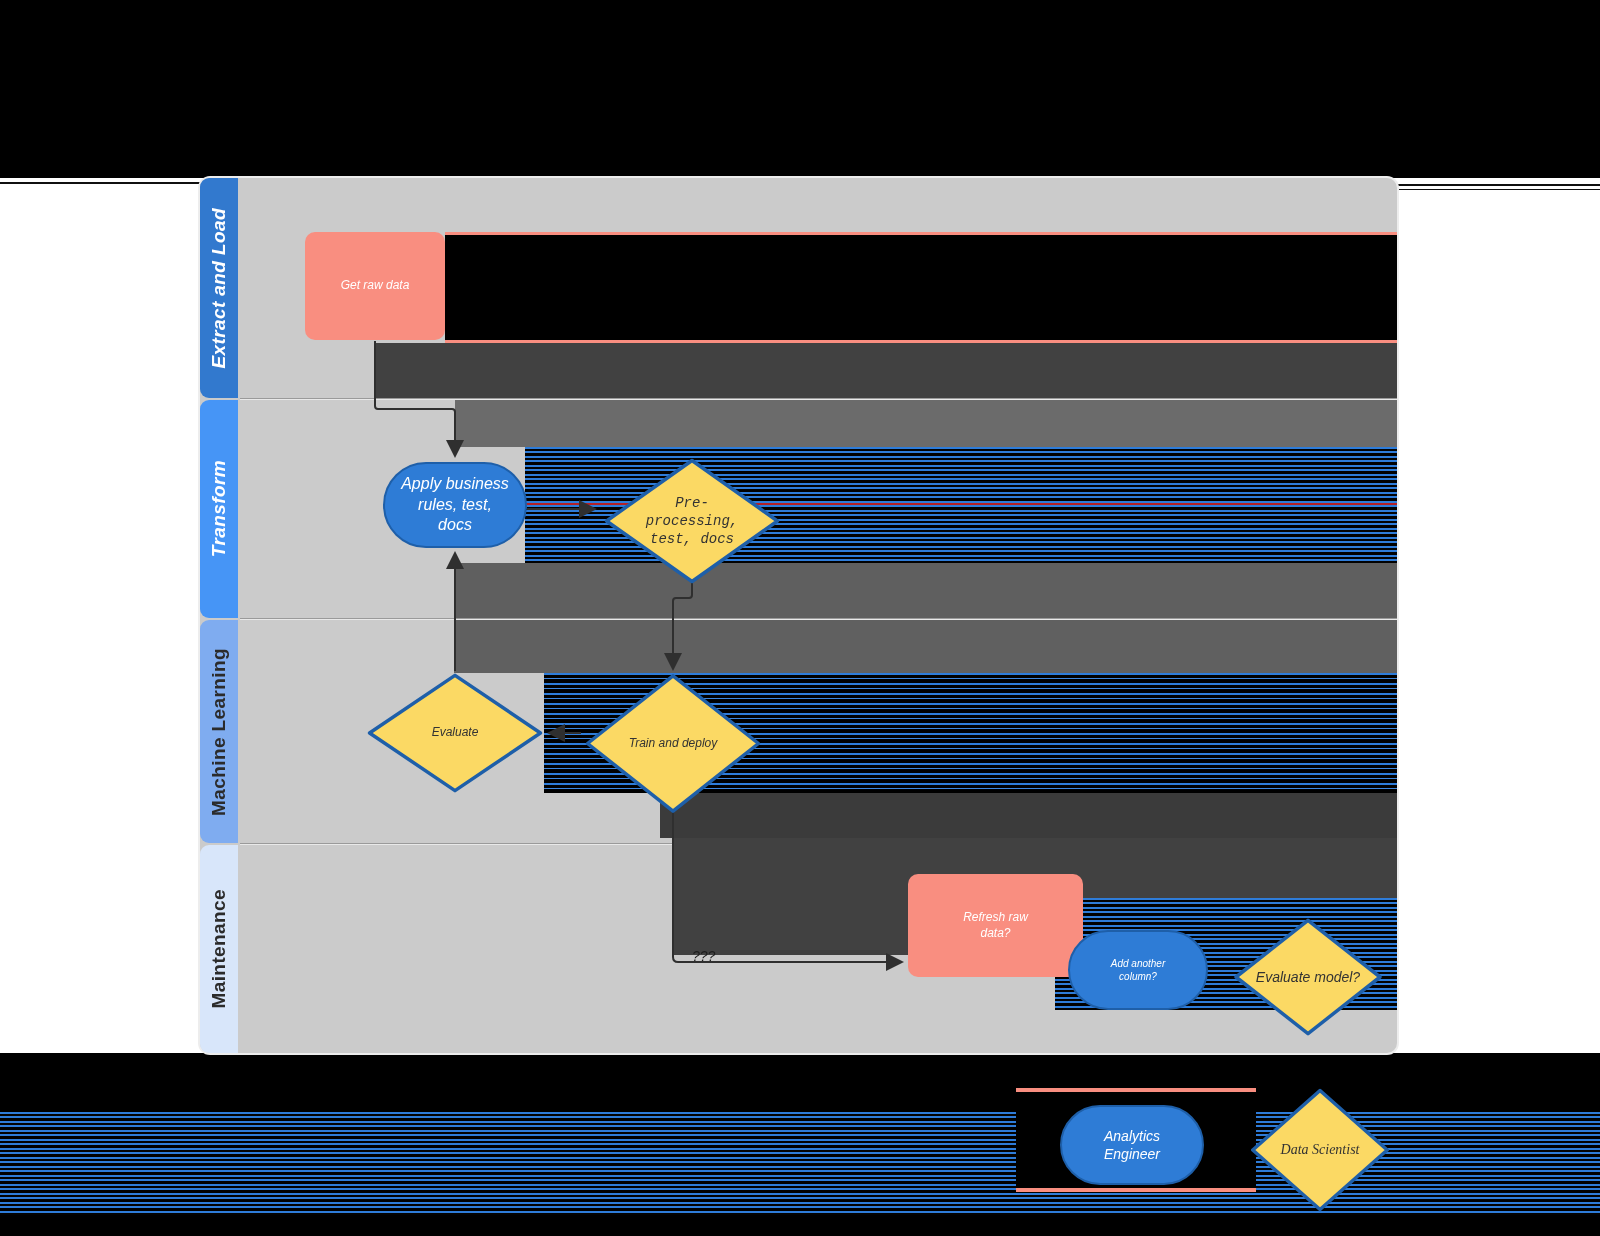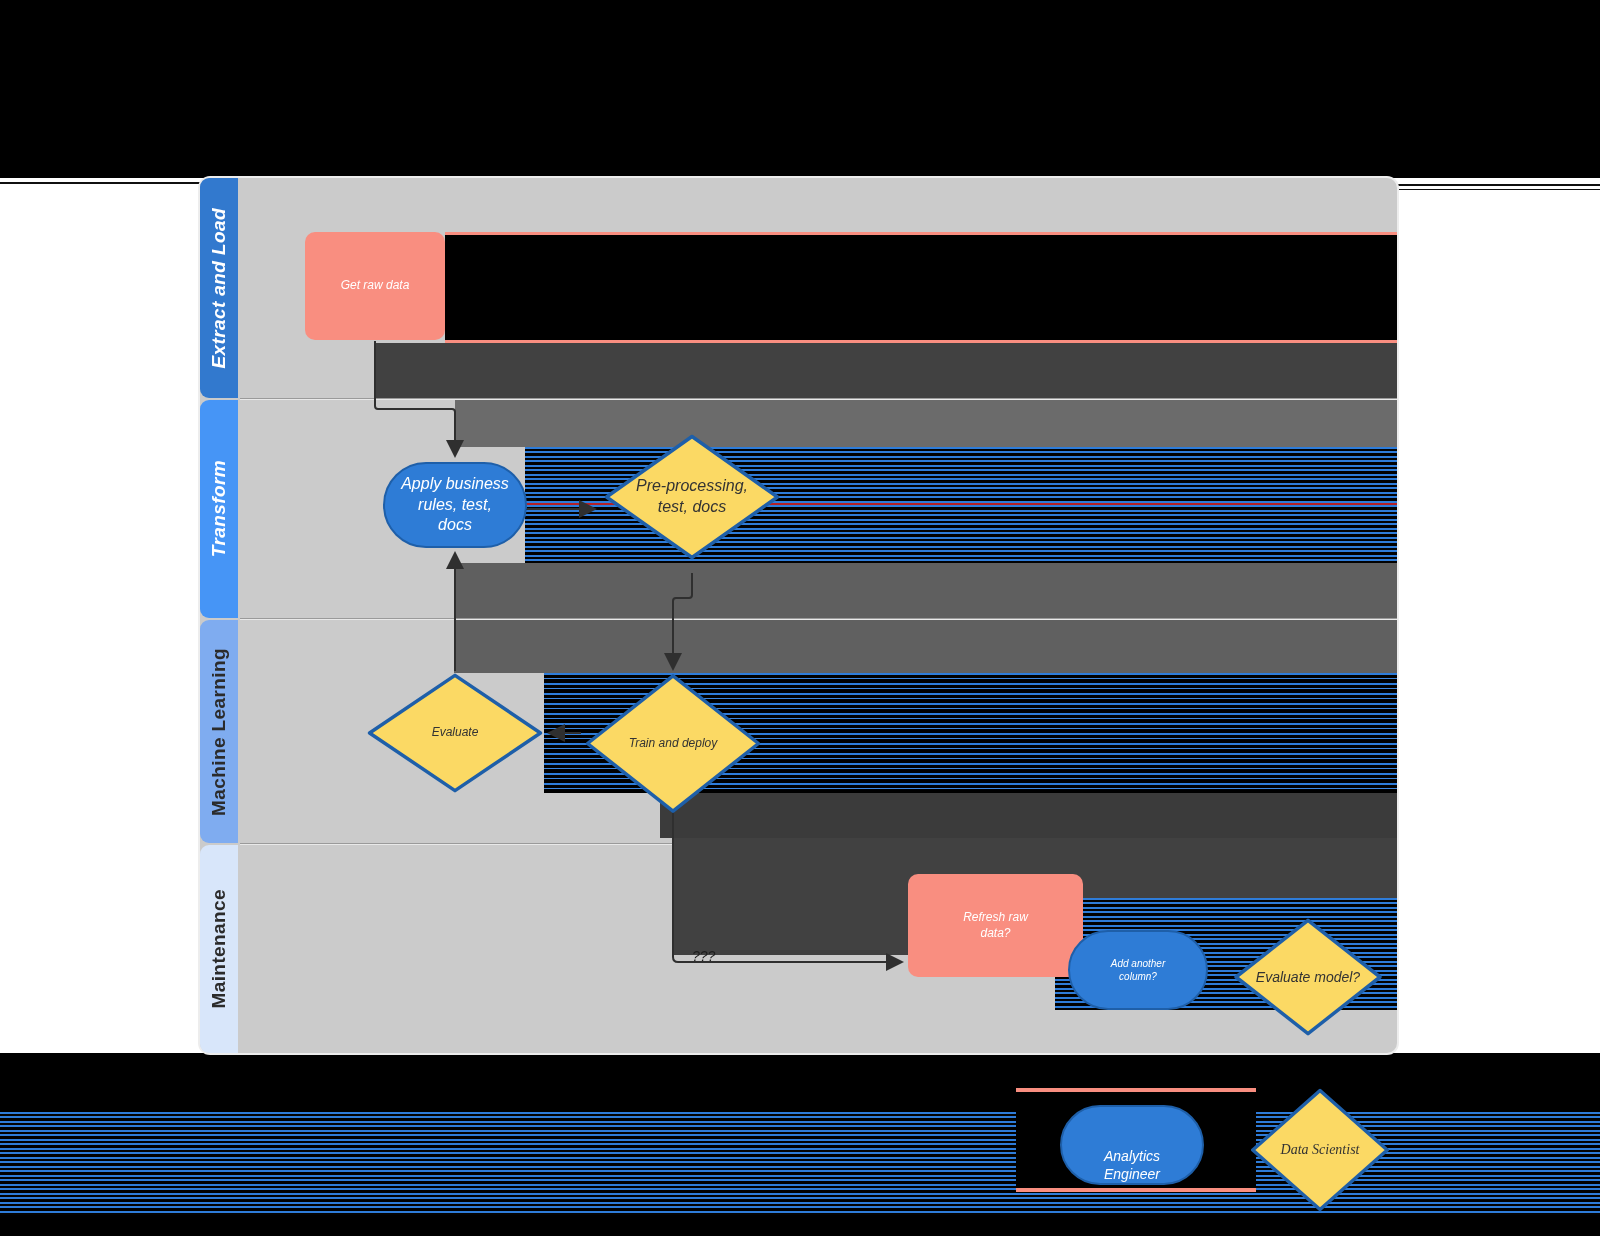--- a/index.html
+++ b/index.html
@@ -108,21 +108,21 @@
     <div class="node n-rect" style="left:105px;top:54px;width:140px;height:108px;">
       <span>Get raw data</span>
     </div>
 
     <div class="node n-stadium" style="left:183px;top:284px;width:140px;height:82px;font-size:16px;">
       <span>Apply business
 rules, test,
 docs</span>
     </div>
 
-    <div class="node n-diamond" style="left:403px;top:256px;width:178px;height:126px;font-size:16px;">
+    <div class="node n-diamond" style="left:403px;top:280px;width:178px;height:126px;font-size:14px;font-family:Liberation Mono, monospace;">
       <svg viewBox="0 0 100 100" preserveAspectRatio="none">
         <polygon points="50,2 98,50 50,98 2,50" fill="#FBD964" stroke="#1E5FA9" stroke-width="3.5" stroke-linejoin="round" vector-effect="non-scaling-stroke"></polygon>
       </svg>
       <span class="dlabel">Pre-processing,
 test, docs</span>
     </div>
 
     <div class="node n-diamond" style="left:166px;top:495px;width:178px;height:120px;">
       <svg viewBox="0 0 100 100" preserveAspectRatio="none">
         <polygon points="50,2 98,50 50,98 2,50" fill="#FBD964" stroke="#1E5FA9" stroke-width="3.5" stroke-linejoin="round" vector-effect="non-scaling-stroke"></polygon>
@@ -153,21 +153,21 @@
       </svg>
       <span class="dlabel" style="padding:0 18px;">Evaluate model?</span>
     </div>
   </div>
 
   <div class="band scan" style="left:0;top:1112px;width:1600px;height:103px;"></div>
 
   <div class="legend-smear" style="left:1016px;top:1088px;width:240px;height:96px;"></div>
 
 
-  <div class="node n-stadium" style="left:1060px;top:1105px;width:140px;height:76px;font-size:14px;align-items:flex-end;">
+  <div class="node n-stadium" style="left:1060px;top:1105px;width:140px;height:76px;font-size:14px;">
     <span>Analytics
 Engineer</span>
   </div>
 
   <div class="node n-diamond" style="left:1250px;top:1088px;width:140px;height:124px;font-size:14px;font-family:Liberation Serif, serif;">
     <svg viewBox="0 0 100 100" preserveAspectRatio="none">
       <polygon points="50,2 98,50 50,98 2,50" fill="#FBD964" stroke="#1E5FA9" stroke-width="3.5" stroke-linejoin="round" vector-effect="non-scaling-stroke"></polygon>
     </svg>
     <span class="dlabel" style="padding:0 14px;">Data Scientist</span>
   </div>

